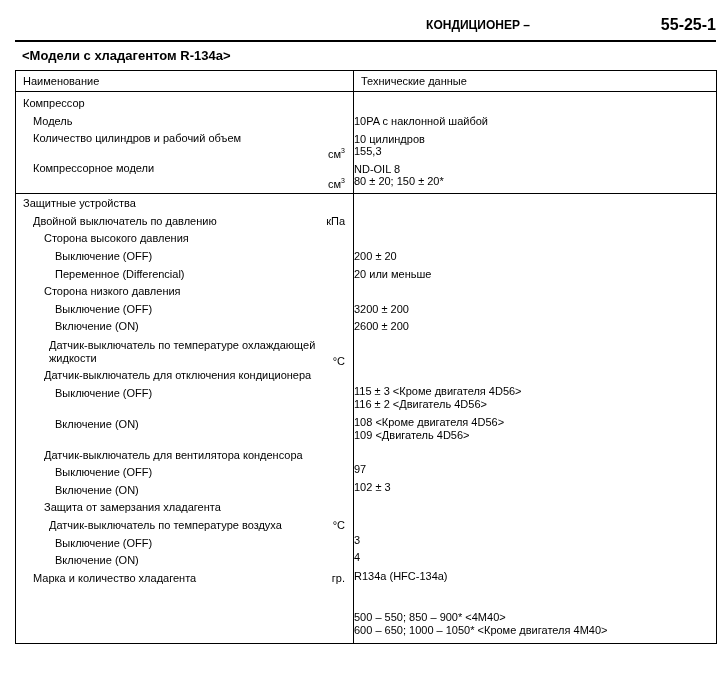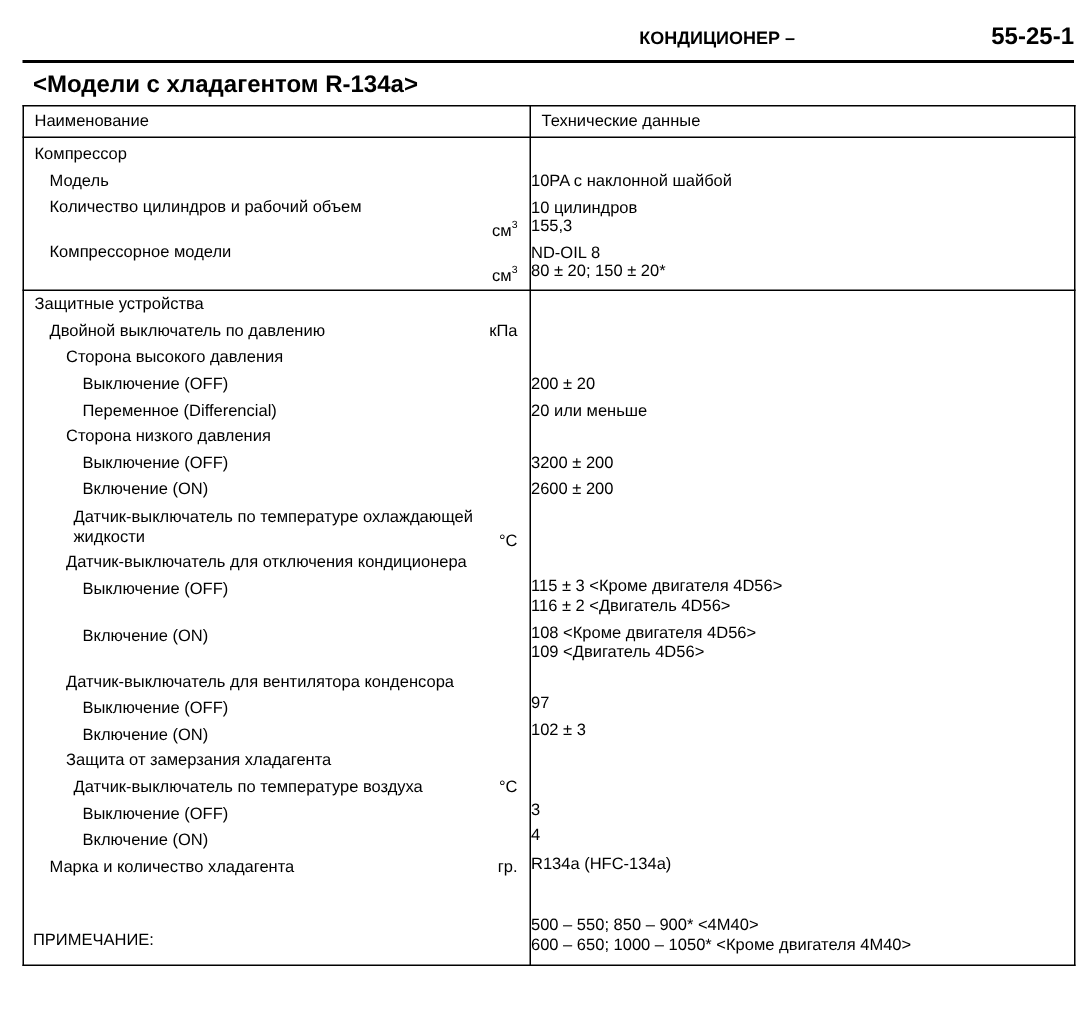--- a/index.html
+++ b/index.html
@@ -3,21 +3,21 @@
 <meta charset="utf-8">
 <style>
   html, body { margin: 0; padding: 0; background: #ffffff; }
   body { width: 727px; height: 676px; position: relative; overflow: hidden;
          font-family: "Liberation Sans", sans-serif; color: #000; font-size: 11px; }
   .hdr { position: absolute; top: 16px; left: 0; width: 716px; height: 24px; }
   .hdr-title { position: absolute; right: 186px; top: 2px; font-size: 12px; font-weight: bold; letter-spacing: 0px; }
   .hdr-sub { position: absolute; left: 357px; top: 6px; font-size: 13px; font-weight: bold; }
   .hdr-num { position: absolute; right: 0; top: 0px; font-size: 16px; font-weight: bold; }
   .rule { position: absolute; left: 15px; top: 40px; width: 701px; height: 2px; background: #000; }
-  .section-title { position: absolute; left: 22px; top: 48px; font-size: 16px; font-weight: bold; }
+  .section-title { position: absolute; left: 22px; top: 48px; font-size: 13px; font-weight: bold; }
   table.spec { position: absolute; left: 15px; top: 70px; width: 702px; border-collapse: collapse; table-layout: fixed; }
   table.spec td { border-left: 1px solid #000; border-right: 1px solid #000; vertical-align: top; padding: 0; }
   table.spec tr.header td { border-top: 1px solid #000; border-bottom: 1px solid #000; height: 20px; padding-left: 7px; line-height: 20px; }
   table.spec tr.block td { border-bottom: 1px solid #000; }
   .col-a { width: 338px; }
   .line { position: relative; height: 17.6px; line-height: 17.6px; white-space: nowrap; }
   .line.tall { height: 13px; line-height: 13px; margin-left: 16px; }
   .unit { position: absolute; right: 8px; top: 0; }
   .unit sup { font-size: 7px; vertical-align: 5px; }
   .val { padding-left: 7px; }
@@ -144,14 +144,13 @@
         <div class="vline tight" style="height:13px;line-height:13px;">R134a (HFC-134a)</div>
         <div class="vline tight" style="height:13px;line-height:13px;margin-top:28px;">500 – 550; 850 – 900* &lt;4M40&gt;</div>
         <div class="vline tight" style="height:13px;line-height:13px;">600 – 650; 1000 – 1050* &lt;Кроме двигателя 4M40&gt;</div>
       </div>
     </td>
   </tr>
 </tbody>
   </table>
 
 <div class="note">
-  <div>ПРИМЕЧАНИЕ:</div>
 </div>
 
 </body></html>

